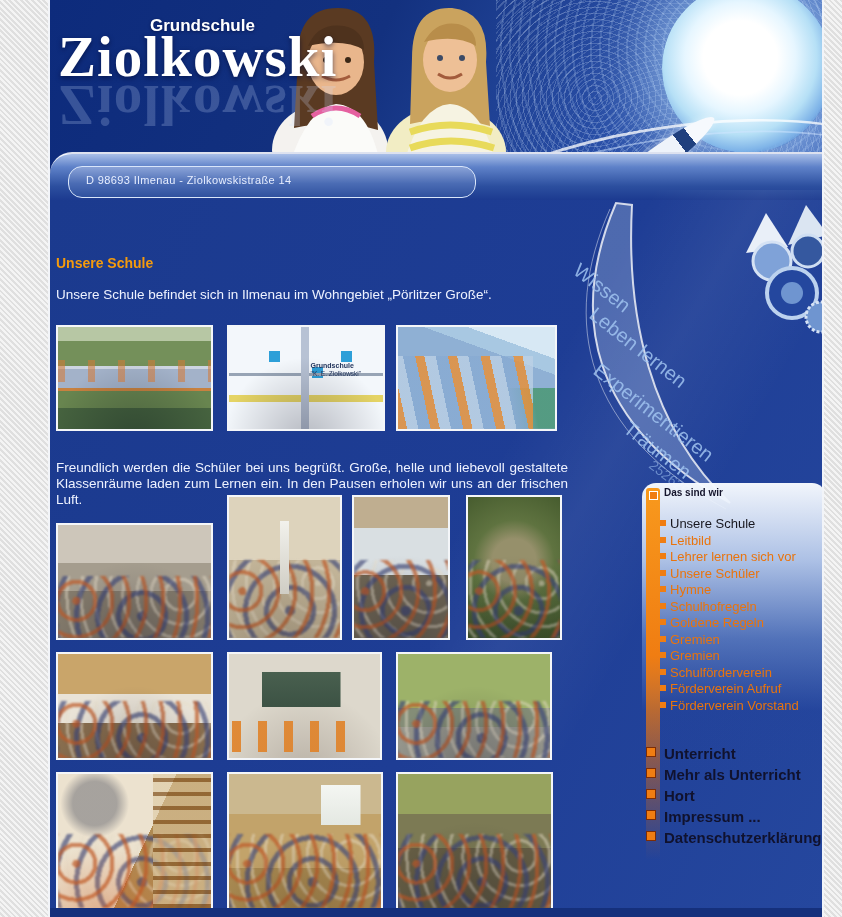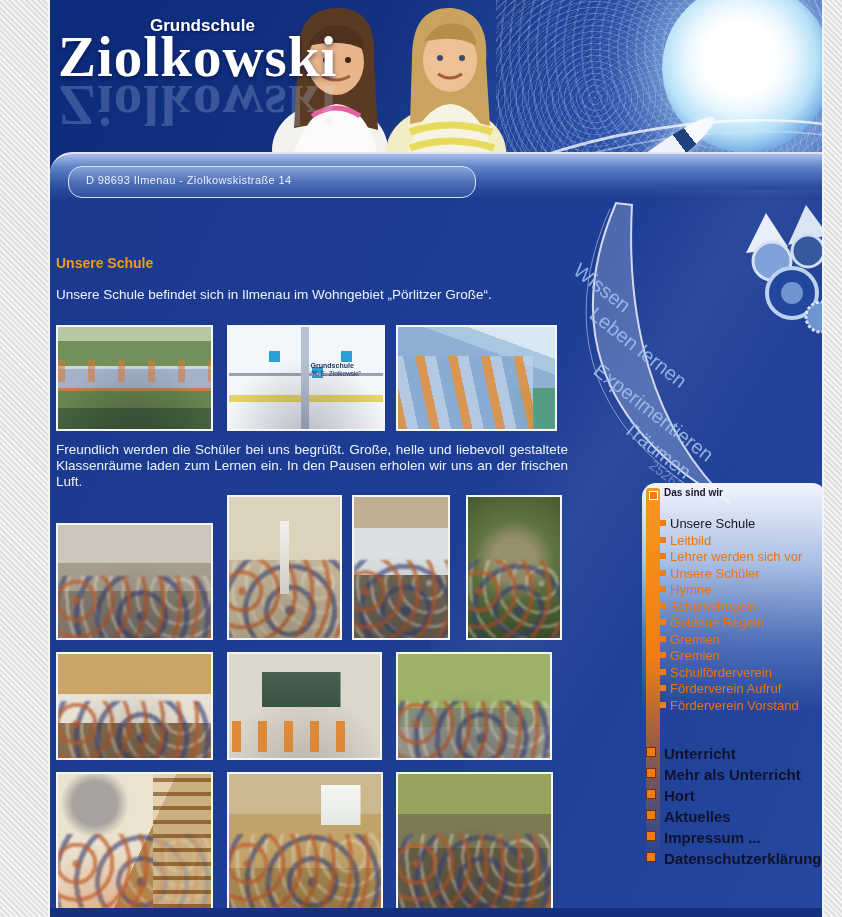--- a/index.html
+++ b/index.html
@@ -56,21 +56,21 @@
   
   .content{position:absolute;left:0;top:200px;width:776px;height:708px;
     background:linear-gradient(115deg,#1b3a8e 0%,#1e3d95 55%,#25479e 100%);}
   .content .sheen{position:absolute;left:380px;top:-10px;width:420px;height:560px;
     background:linear-gradient(120deg,transparent 30%,rgba(255,255,255,.06) 45%,transparent 62%);}
   .deco{position:absolute;left:480px;top:-5px;width:300px;height:320px;}
   .page-title{position:absolute;left:6px;top:55px;font-size:14px;font-weight:bold;color:#f59b0c;margin:0;}
   .para{position:absolute;left:6px;width:512px;margin:0;font-size:13.5px;line-height:16px;
     color:#eef2ff;text-align:justify;}
   .para1{top:87px;}
-  .para2{top:242px;}
+  .para2{top:260px;}
   
   .photo{position:absolute;border:2px solid #f4f6f9;box-sizing:border-box;overflow:hidden;}
   .photo::after{content:"";position:absolute;inset:0;
     background:radial-gradient(circle at 50% 110%,rgba(0,0,20,.25),transparent 60%);}
   .crowd::before{content:"";position:absolute;left:0;right:0;bottom:0;height:55%;
     background-image:
       repeating-radial-gradient(circle at 12% 40%, rgba(190,90,40,.7) 0 4px, transparent 4px 17px),
       repeating-radial-gradient(circle at 55% 65%, rgba(60,70,120,.65) 0 5px, transparent 5px 21px),
       repeating-radial-gradient(circle at 80% 30%, rgba(230,220,200,.5) 0 3px, transparent 3px 14px);
     filter:blur(1px);}
@@ -237,36 +237,35 @@
 
     <nav class="menu">
       <div class="menu-panel"></div>
       <div class="menu-bar">
         <div class="menu-bar-cap"></div>
       </div>
       <div class="menu-title">Das sind wir</div>
       <ul class="menu-list">
         <li class="active"><span class="sq"></span><span>Unsere Schule</span></li>
         <li class="link"><span class="sq"></span><span>Leitbild</span></li>
-        <li class="link"><span class="sq"></span><span>Lehrer werden sich vor</span></li>
+        <li class="link"><span class="sq"></span><span>Lehrer lernen sich vor</span></li>
         <li class="link"><span class="sq"></span><span>Unsere Schüler</span></li>
         <li class="link"><span class="sq"></span><span>Hymne</span></li>
         <li class="link"><span class="sq"></span><span>Schulhofregeln</span></li>
         <li class="link"><span class="sq"></span><span>Goldene Regeln</span></li>
         <li class="link"><span class="sq"></span><span>Gremien</span></li>
         <li class="link"><span class="sq"></span><span>Gremien</span></li>
         <li class="link"><span class="sq"></span><span>Schulförderverein</span></li>
         <li class="link"><span class="sq"></span><span>Förderverein Aufruf</span></li>
         <li class="link"><span class="sq"></span><span>Förderverein Vorstand</span></li>
       </ul>
       <ul class="menu-main">
         <li><span class="sq"></span><span>Unterricht</span></li>
         <li><span class="sq"></span><span>Mehr als Unterricht</span></li>
         <li><span class="sq"></span><span>Hort</span></li>
-        <li><span class="sq"></span><span>Aktuelles</span></li>
         <li><span class="sq"></span><span>Impressum ...</span></li>
         <li><span class="sq"></span><span>Datenschutzerklärung</span></li>
       </ul>
     </nav>
   </div>
 
   <div class="bottom-bar"></div>
 </div>
 
 </body></html>

